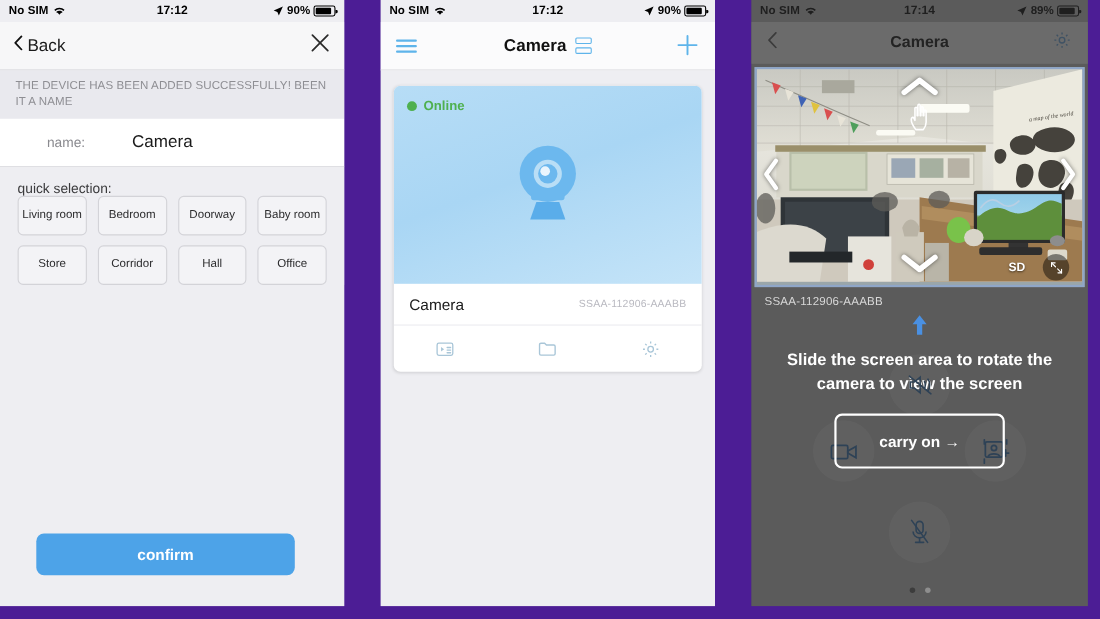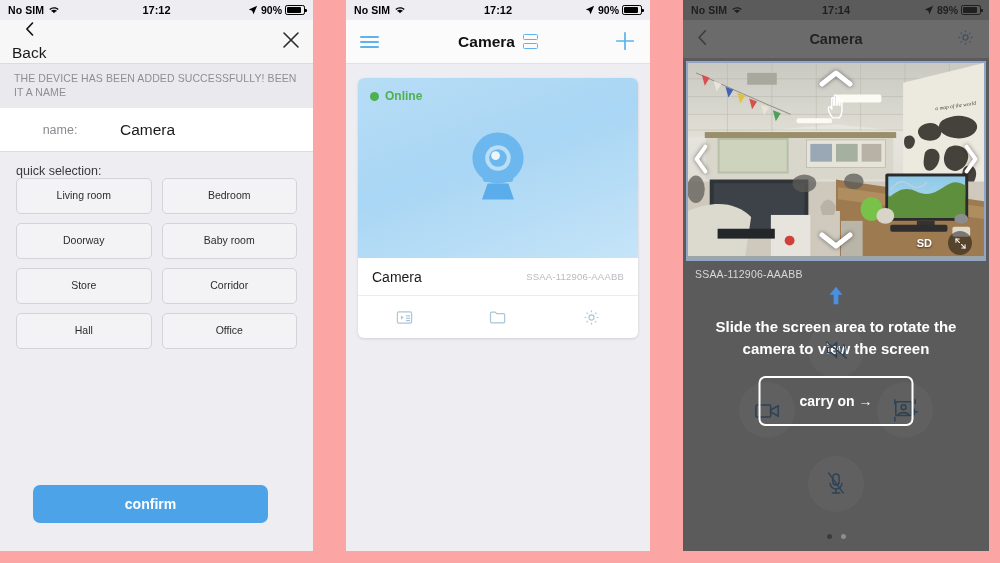--- a/index.html
+++ b/index.html
@@ -2,21 +2,21 @@
 <html><head>
 <meta charset="utf-8">
 <style>
   * { box-sizing: border-box; margin: 0; padding: 0; }
   html, body {
     width: 1000px; height: 563px;
     background: #ffffff;
     font-family: "Liberation Sans", sans-serif;
     overflow: hidden;
   }
-  .stage { position: relative; width: 1000px; height: 563px; background: #fca5a5; }
+  .stage { position: relative; width: 1000px; height: 563px; background: #4c1d95; }
 
   
   .panel { position: absolute; top: 0; overflow: hidden; }
   #panel1 { left: 0;   width: 313px; height: 551px; background: #eeeef2; }
   #panel2 { left: 346px; width: 304px; height: 551px; background: #eeeef2; }
   #panel3 { left: 683px; width: 306px; height: 551px; background: #5b5b5b; }
 
   
   .statusbar {
     height: 20px; display: flex; align-items: center;
@@ -47,42 +47,42 @@
   .dark .statusbar { color: #1f1f1f; }
   .dark .batt { border-color: #1f1f1f; }
   .dark .batt i { background: #1f1f1f; }
   .dark .batt::after { background: #1f1f1f; }
 
   
   #panel1 .navbar {
     height: 44px; background: #f7f7f8; display: flex; align-items: center;
     padding: 0 12px; position: relative; border-bottom: 1px solid #dcdce0;
   }
-  .nav-back { display: flex; align-items: center; gap: 4px; color: #1a1a1a; cursor: pointer; flex-direction: column;}
+  .nav-back { display: flex; align-items: center; gap: 4px; color: #1a1a1a; cursor: pointer;}
   .nav-back .lbl { font-size: 15.5px; }
   .nav-title {
     position: absolute; left: 0; right: 0; text-align: center;
     font-size: 15.5px; font-weight: bold; color: #111; pointer-events: none;
   }
   .nav-close { margin-left: auto; z-index: 2; cursor: pointer; }
 
   .hint-bar {
     background: #e9e9ee; color: #8e8e93; font-size: 10.5px; line-height: 14px;
     padding: 7px 14px 9px 14px; letter-spacing: .1px;
   }
   .name-row {
     background: #fff; height: 44px; display: flex; align-items: center;
     border-bottom: 1px solid #dcdce0;
   }
   .name-lbl { width: 120px; text-align: center; font-size: 12.5px; color: #8a8a8f; }
   .name-val { font-size: 15.5px; color: #1a1a1a; }
 
   .qs-wrap { background: #eeeef2; padding: 12px 16px 0 16px; }
   .qs-title { font-size: 12.5px; color: #3a3a3c; margin-bottom: 0; }
-  .qs-grid { display: grid; grid-template-columns: repeat(2, 1fr); gap: 9px 10px; }
+  .qs-grid { display: grid; grid-template-columns: repeat(4, 1fr); gap: 9px 10px; }
   .qs-btn {
     height: 36px; background: #f3f3f6; border: 1px solid #d3d3d8;
     border-radius: 5px; display: flex; align-items: center; justify-content: center;
     font-size: 10.5px; color: #2c2c2e; cursor: pointer; padding: 0 2px;
     text-align:center; line-height:1.1;
   }
 
   .confirm-wrap { position: absolute; left: 0; right: 12px; bottom: 28px; padding: 0 33px; }
   .confirm-btn {
     height: 38px; width: 100%; border: none; border-radius: 7px;

